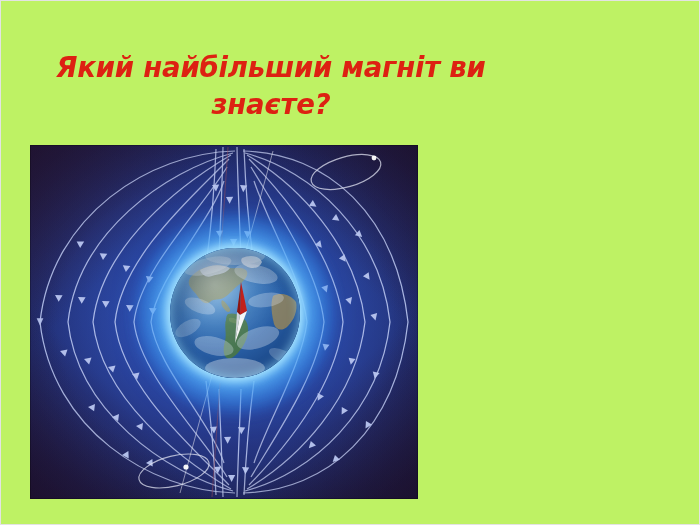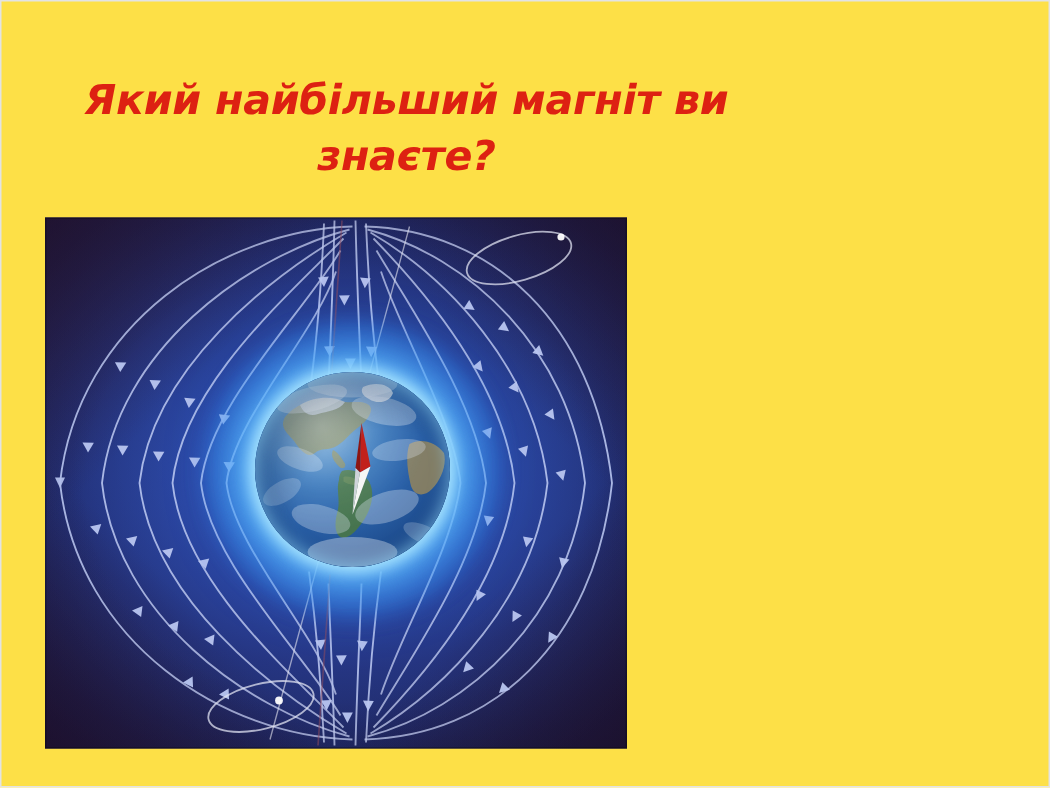--- a/index.html
+++ b/index.html
@@ -10,21 +10,21 @@
   body {
     width: 700px;
     height: 525px;
     font-family: "Liberation Sans", sans-serif;
     overflow: hidden;
   }
   .slide {
     position: relative;
     width: 700px;
     height: 525px;
-    background: #fde047;
+    background: #bef264;
     box-sizing: border-box;
     border: 1px solid #e3e3e3;
     overflow: hidden;
   }
   .slide-title {
     position: absolute;
     left: 22px;
     top: 48px;
     width: 496px;
     text-align: center;

